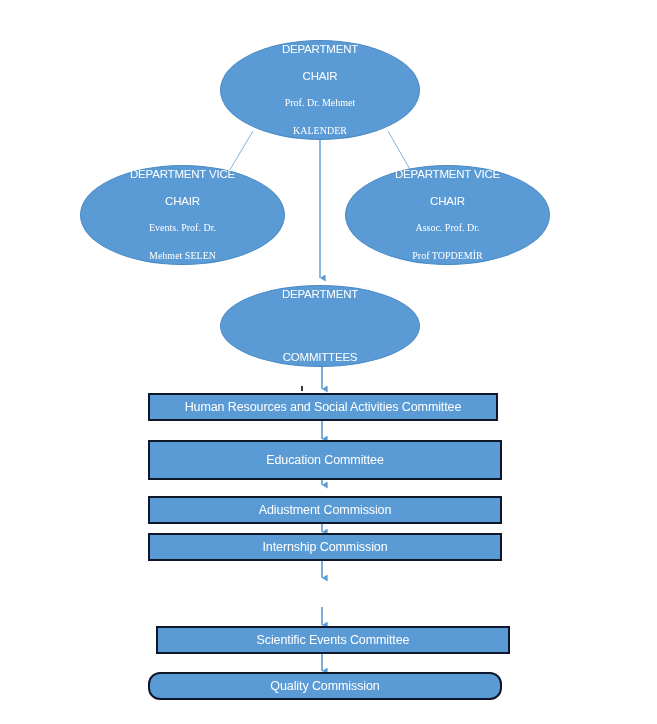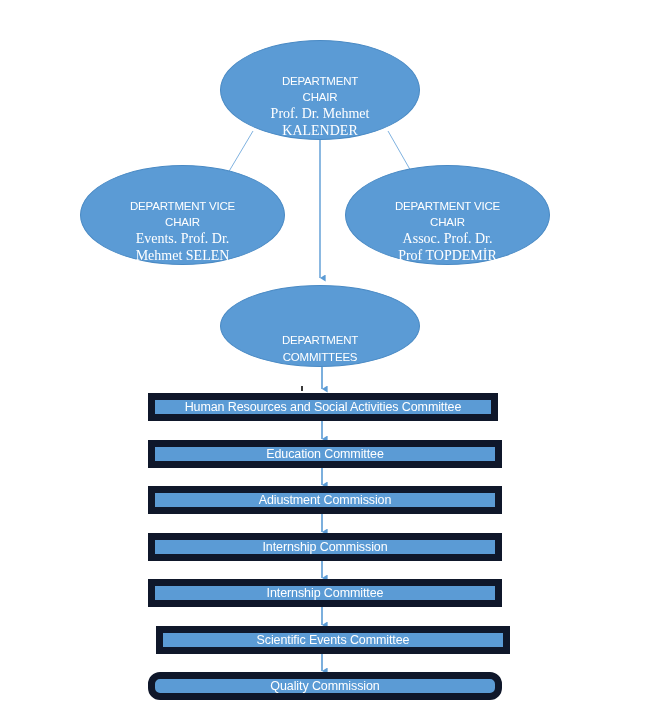--- a/index.html
+++ b/index.html
@@ -18,35 +18,35 @@
   
   .ellipse {
     position: absolute;
     box-sizing: border-box;
     border-radius: 50%;
     background: #5B9BD5;
     border: 1px solid #4A8AC4;
     display: flex;
     flex-direction: column;
     align-items: center;
-    justify-content: flex-end;
+    justify-content: space-between;
     text-align: center;
     color: #ffffff;
     z-index: 3;
   }
   .ellipse .title-line {
     font-family: "Liberation Sans", sans-serif;
     font-size: 11.5px;
     letter-spacing: -0.2px;
     line-height: 16px;
     white-space: nowrap;
   }
   .ellipse .name-line {
     font-family: "Liberation Serif", serif;
-    font-size: 14px;
+    font-size: 10px;
     line-height: 17px;
     white-space: nowrap;
   }
   #node-chair {
     left: 220px; top: 40px; width: 200px; height: 100px;
   }
   #node-vice-left {
     left: 80px; top: 165px; width: 205px; height: 100px;
   }
   #node-vice-right {
@@ -64,21 +64,21 @@
     left: 0; top: 0;
     width: 657px; height: 724px;
     z-index: 1;
     pointer-events: none;
   }
   
   .box {
     position: absolute;
     box-sizing: border-box;
     background: #5B9BD5;
-    border: 7px solid #0f172a;
+    border: 2px solid #0f172a;
     color: #ffffff;
     display: flex;
     align-items: center;
     justify-content: center;
     text-align: center;
     font-family: "Liberation Sans", sans-serif;
     font-size: 12.5px;
     letter-spacing: -0.1px;
     white-space: nowrap;
     z-index: 3;
@@ -143,35 +143,32 @@
 
   <div class="ellipse" id="node-committees">
     <div class="title-line">DEPARTMENT</div>
     <div class="title-line">COMMITTEES</div>
   </div>
 
   <div class="box" style="left:148px; top:393px; width:350px; height:28px;">
     <span>Human Resources and Social Activities Committee</span>
   </div>
 
-  <div class="box" style="left:148px; top:440px; width:354px; height:28px;">
+  <div class="box" style="left:148px; top:440px; width:354px; height:40px;">
     <span>Education Committee</span>
   </div>
 
-  <div class="box" style="left:148px; top:486px; width:354px; height:28px;">
+  <div class="box" style="left:148px; top:496px; width:354px; height:28px;">
     <span>Adiustment Commission</span>
   </div>
 
   <div class="box" style="left:148px; top:533px; width:354px; height:28px;">
     <span>Internship Commission</span>
   </div>
 
-  <div class="box" style="left:148px; top:579px; width:354px; height:28px;">
-    <span>Internship Committee</span>
-  </div>
 
   <div class="box" style="left:156px; top:626px; width:354px; height:28px;">
     <span>Scientific Events Committee</span>
   </div>
 
   <div class="box" style="left:148px; top:672px; width:354px; height:28px;border-radius:12px;">
     <span>Quality Commission</span>
   </div>
 
   <div id="ink-artifact"></div>

